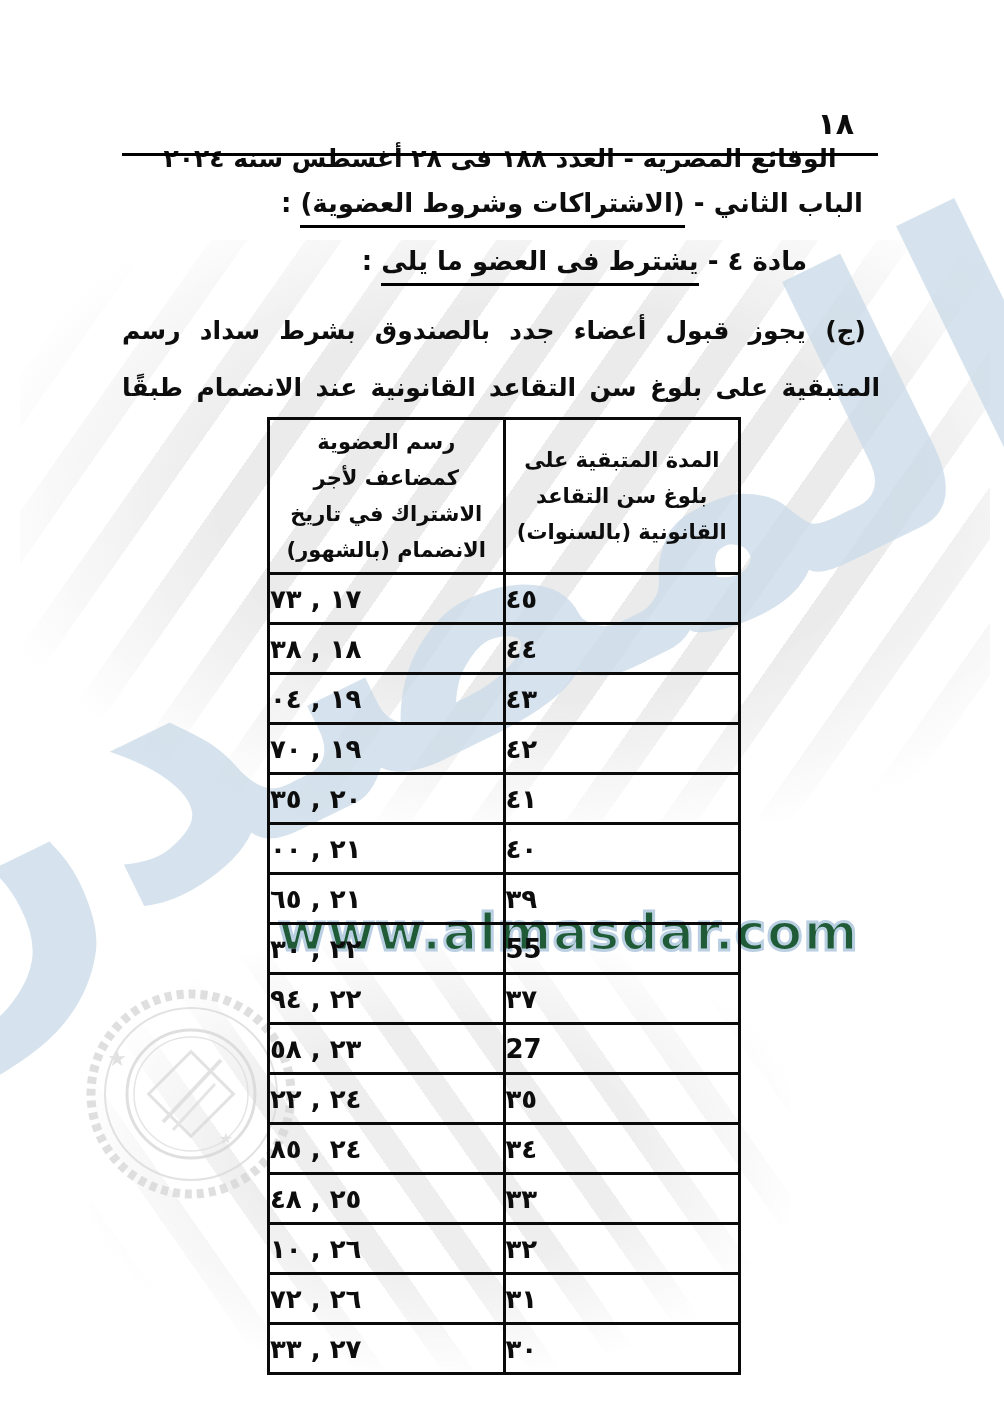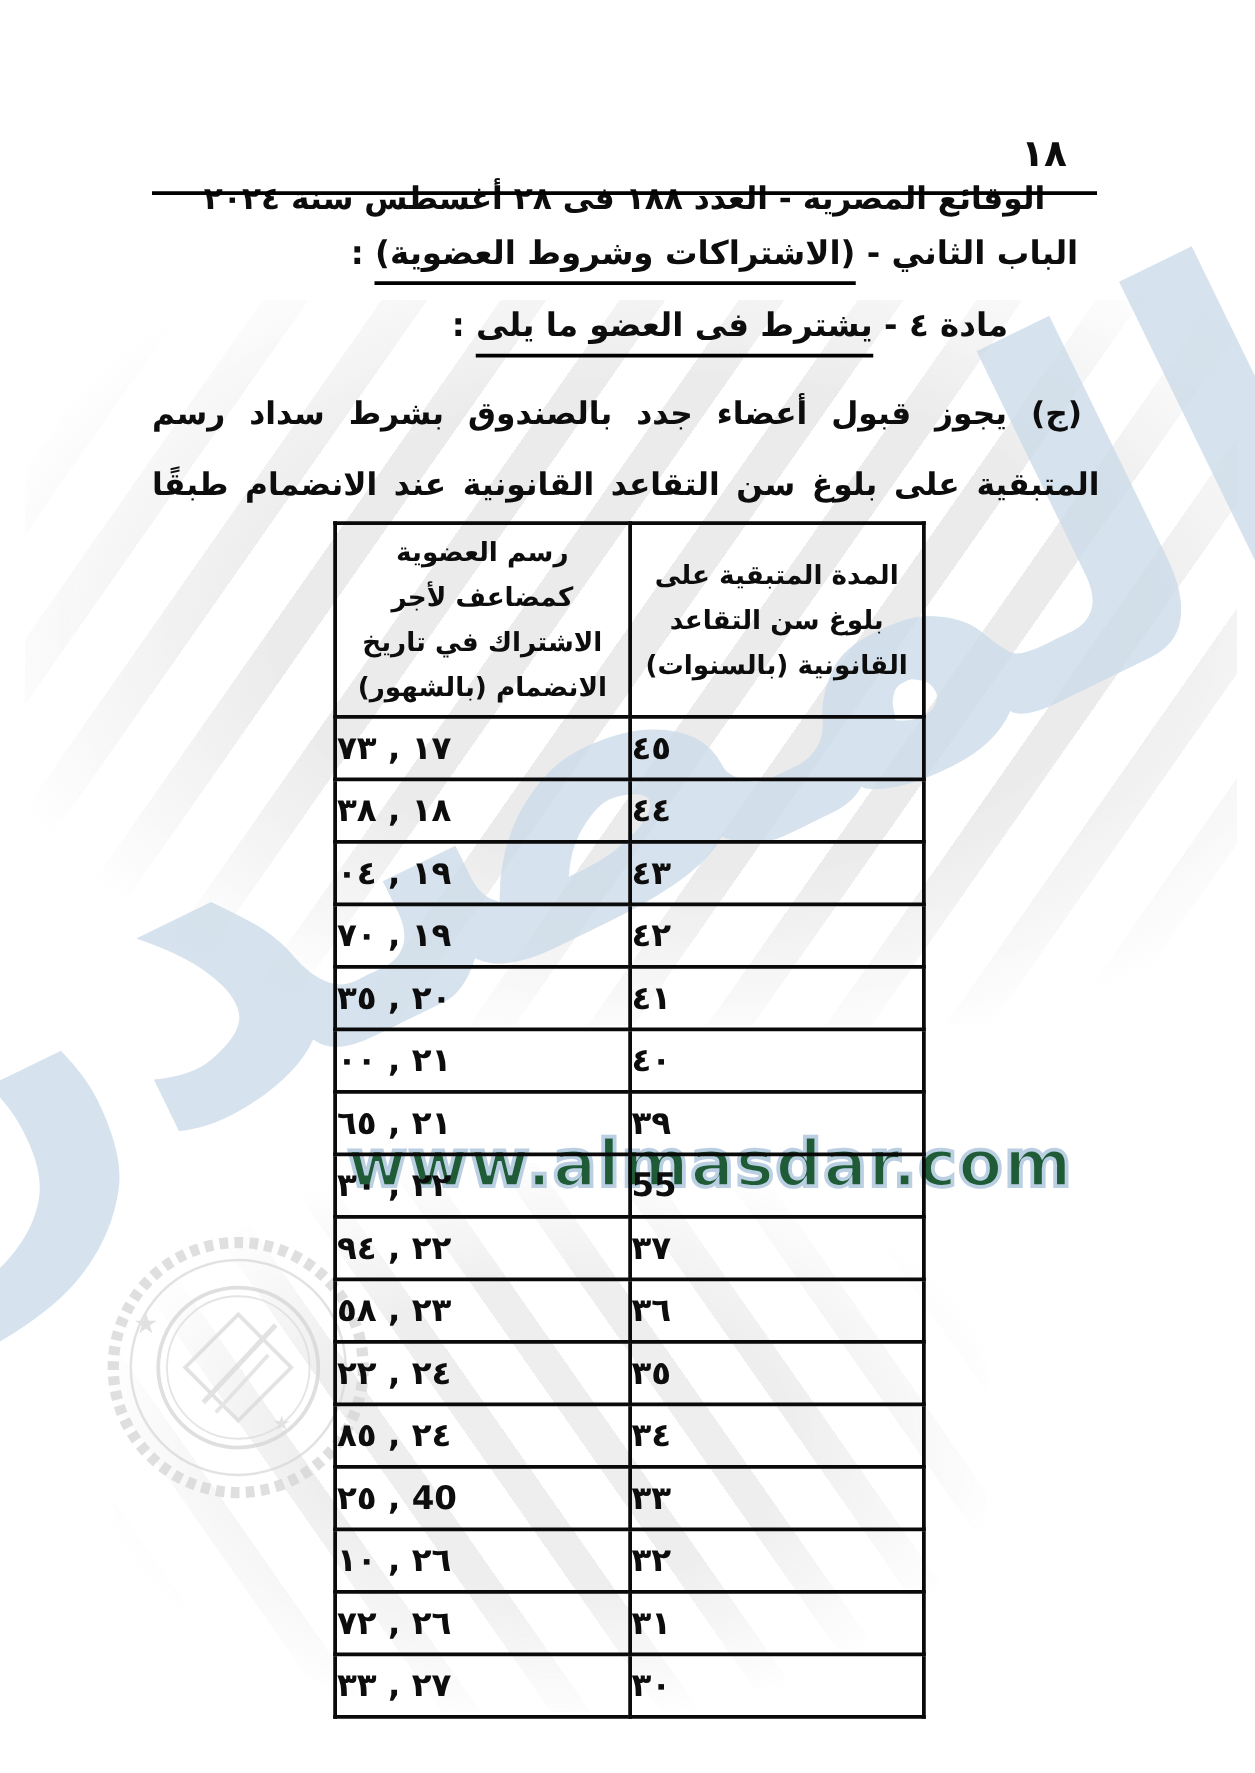--- a/index.html
+++ b/index.html
@@ -140,34 +140,34 @@
         </tr>
         <tr>
           <td>55</td>
           <td>٢٢ , ٣٠</td>
         </tr>
         <tr>
           <td>٣٧</td>
           <td>٢٢ , ٩٤</td>
         </tr>
         <tr>
-          <td>٣٦</td>
+          <td>27</td>
           <td>٢٣ , ٥٨</td>
         </tr>
         <tr>
           <td>٣٥</td>
           <td>٢٤ , ٢٢</td>
         </tr>
         <tr>
           <td>٣٤</td>
           <td>٢٤ , ٨٥</td>
         </tr>
         <tr>
           <td>٣٣</td>
-          <td>٢٥ , 40</td>
+          <td>٢٥ , ٤٨</td>
         </tr>
         <tr>
           <td>٣٢</td>
           <td>٢٦ , ١٠</td>
         </tr>
         <tr>
           <td>٣١</td>
           <td>٢٦ , ٧٢</td>
         </tr>
         <tr>

